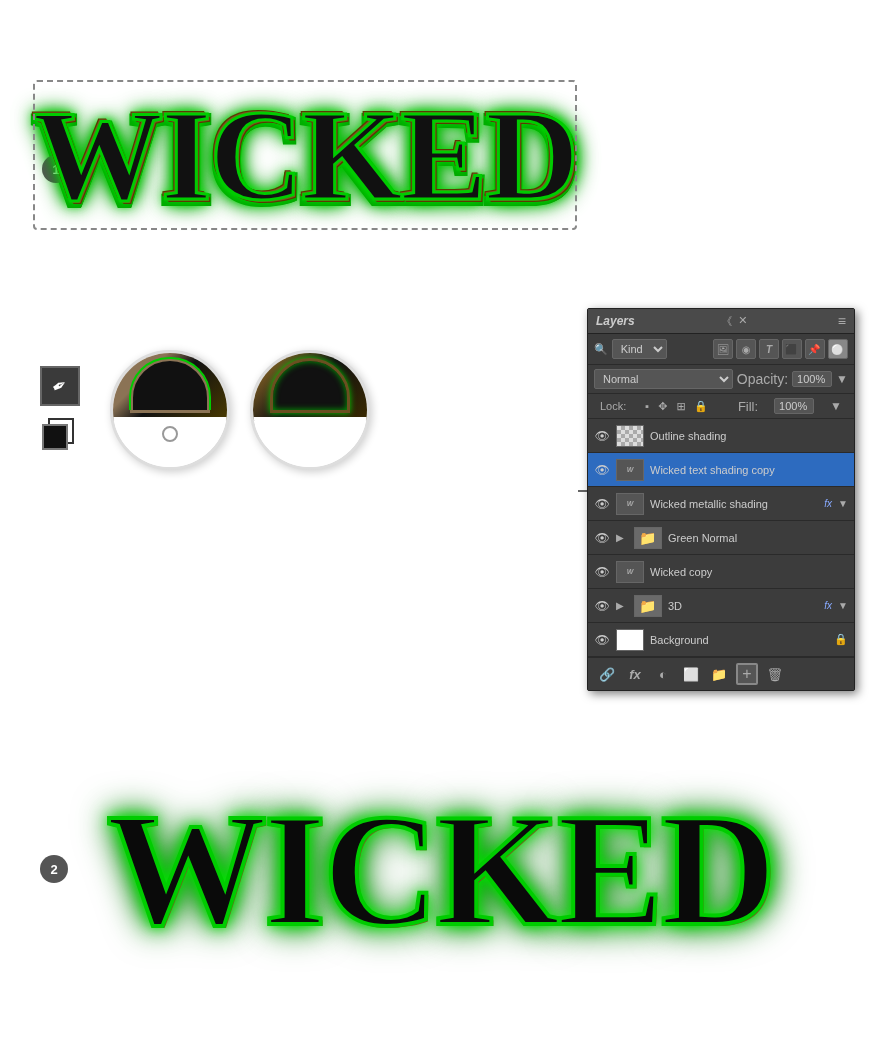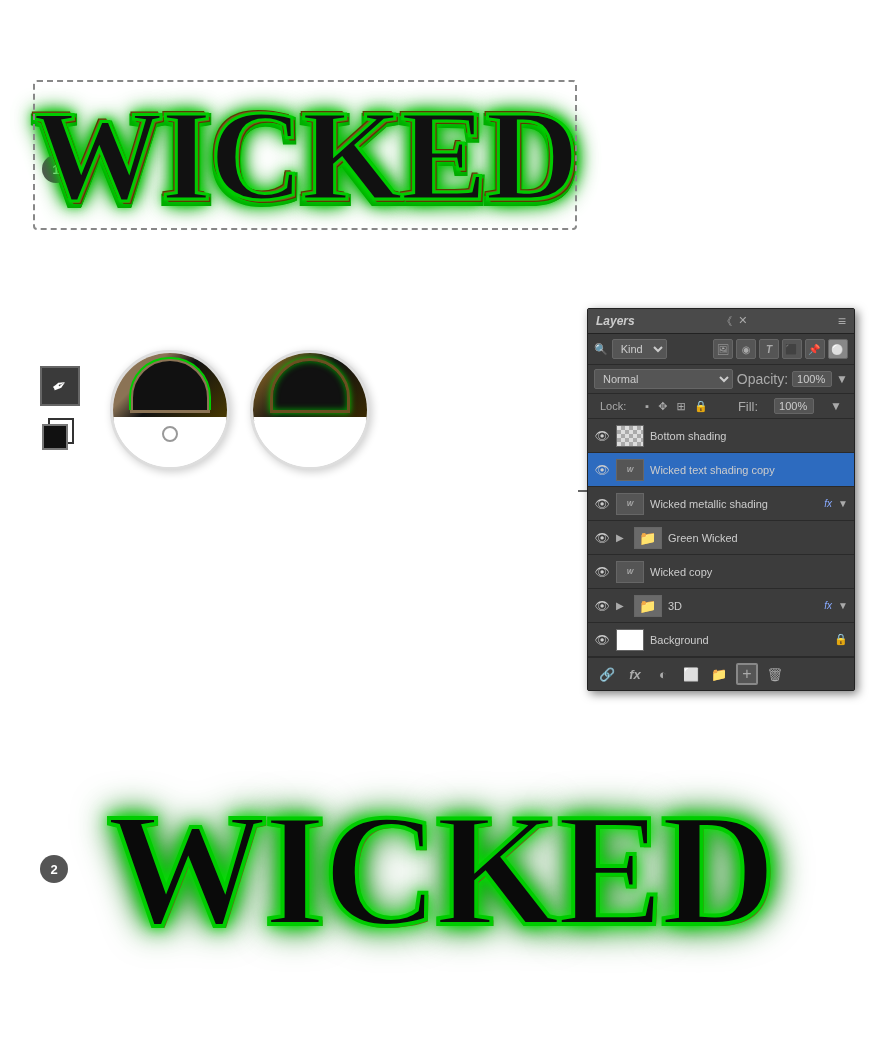--- a/index.html
+++ b/index.html
@@ -574,21 +574,21 @@
     <span class="fill-label">Fill:</span>
     <input class="fill-value" type="text" value="100%" style="">
     <span style="color:#aaa; font-size:12px; cursor:pointer;">▼</span>
   </div>
 
   <div>
 
     <div class="layer-row">
       <span class="layer-eye">👁</span>
       <div class="layer-thumb layer-thumb-checkers"></div>
-      <span class="layer-name">Bottom shading</span>
+      <span class="layer-name">Outline shading</span>
     </div>
 
     <div class="layer-row active">
       <span class="layer-eye">👁</span>
       <div class="layer-thumb layer-thumb-text">
         <span style="font-size:7px; color:#aaa; font-style:italic;">W</span>
       </div>
       <span class="layer-name">Wicked text shading copy</span>
     </div>
 
@@ -599,21 +599,21 @@
       </div>
       <span class="layer-name">Wicked metallic shading</span>
       <span class="layer-fx">fx</span>
       <span style="color:#aaa; font-size:10px;">▼</span>
     </div>
 
     <div class="layer-row">
       <span class="layer-eye">👁</span>
       <span class="layer-expand">▶</span>
       <div class="layer-thumb layer-thumb-folder">📁</div>
-      <span class="layer-name">Green Wicked</span>
+      <span class="layer-name">Green Normal</span>
     </div>
 
     <div class="layer-row">
       <span class="layer-eye">👁</span>
       <div class="layer-thumb layer-thumb-text">
         <span style="font-size:7px; color:#aaa; font-style:italic;">W</span>
       </div>
       <span class="layer-name">Wicked copy</span>
     </div>
 

